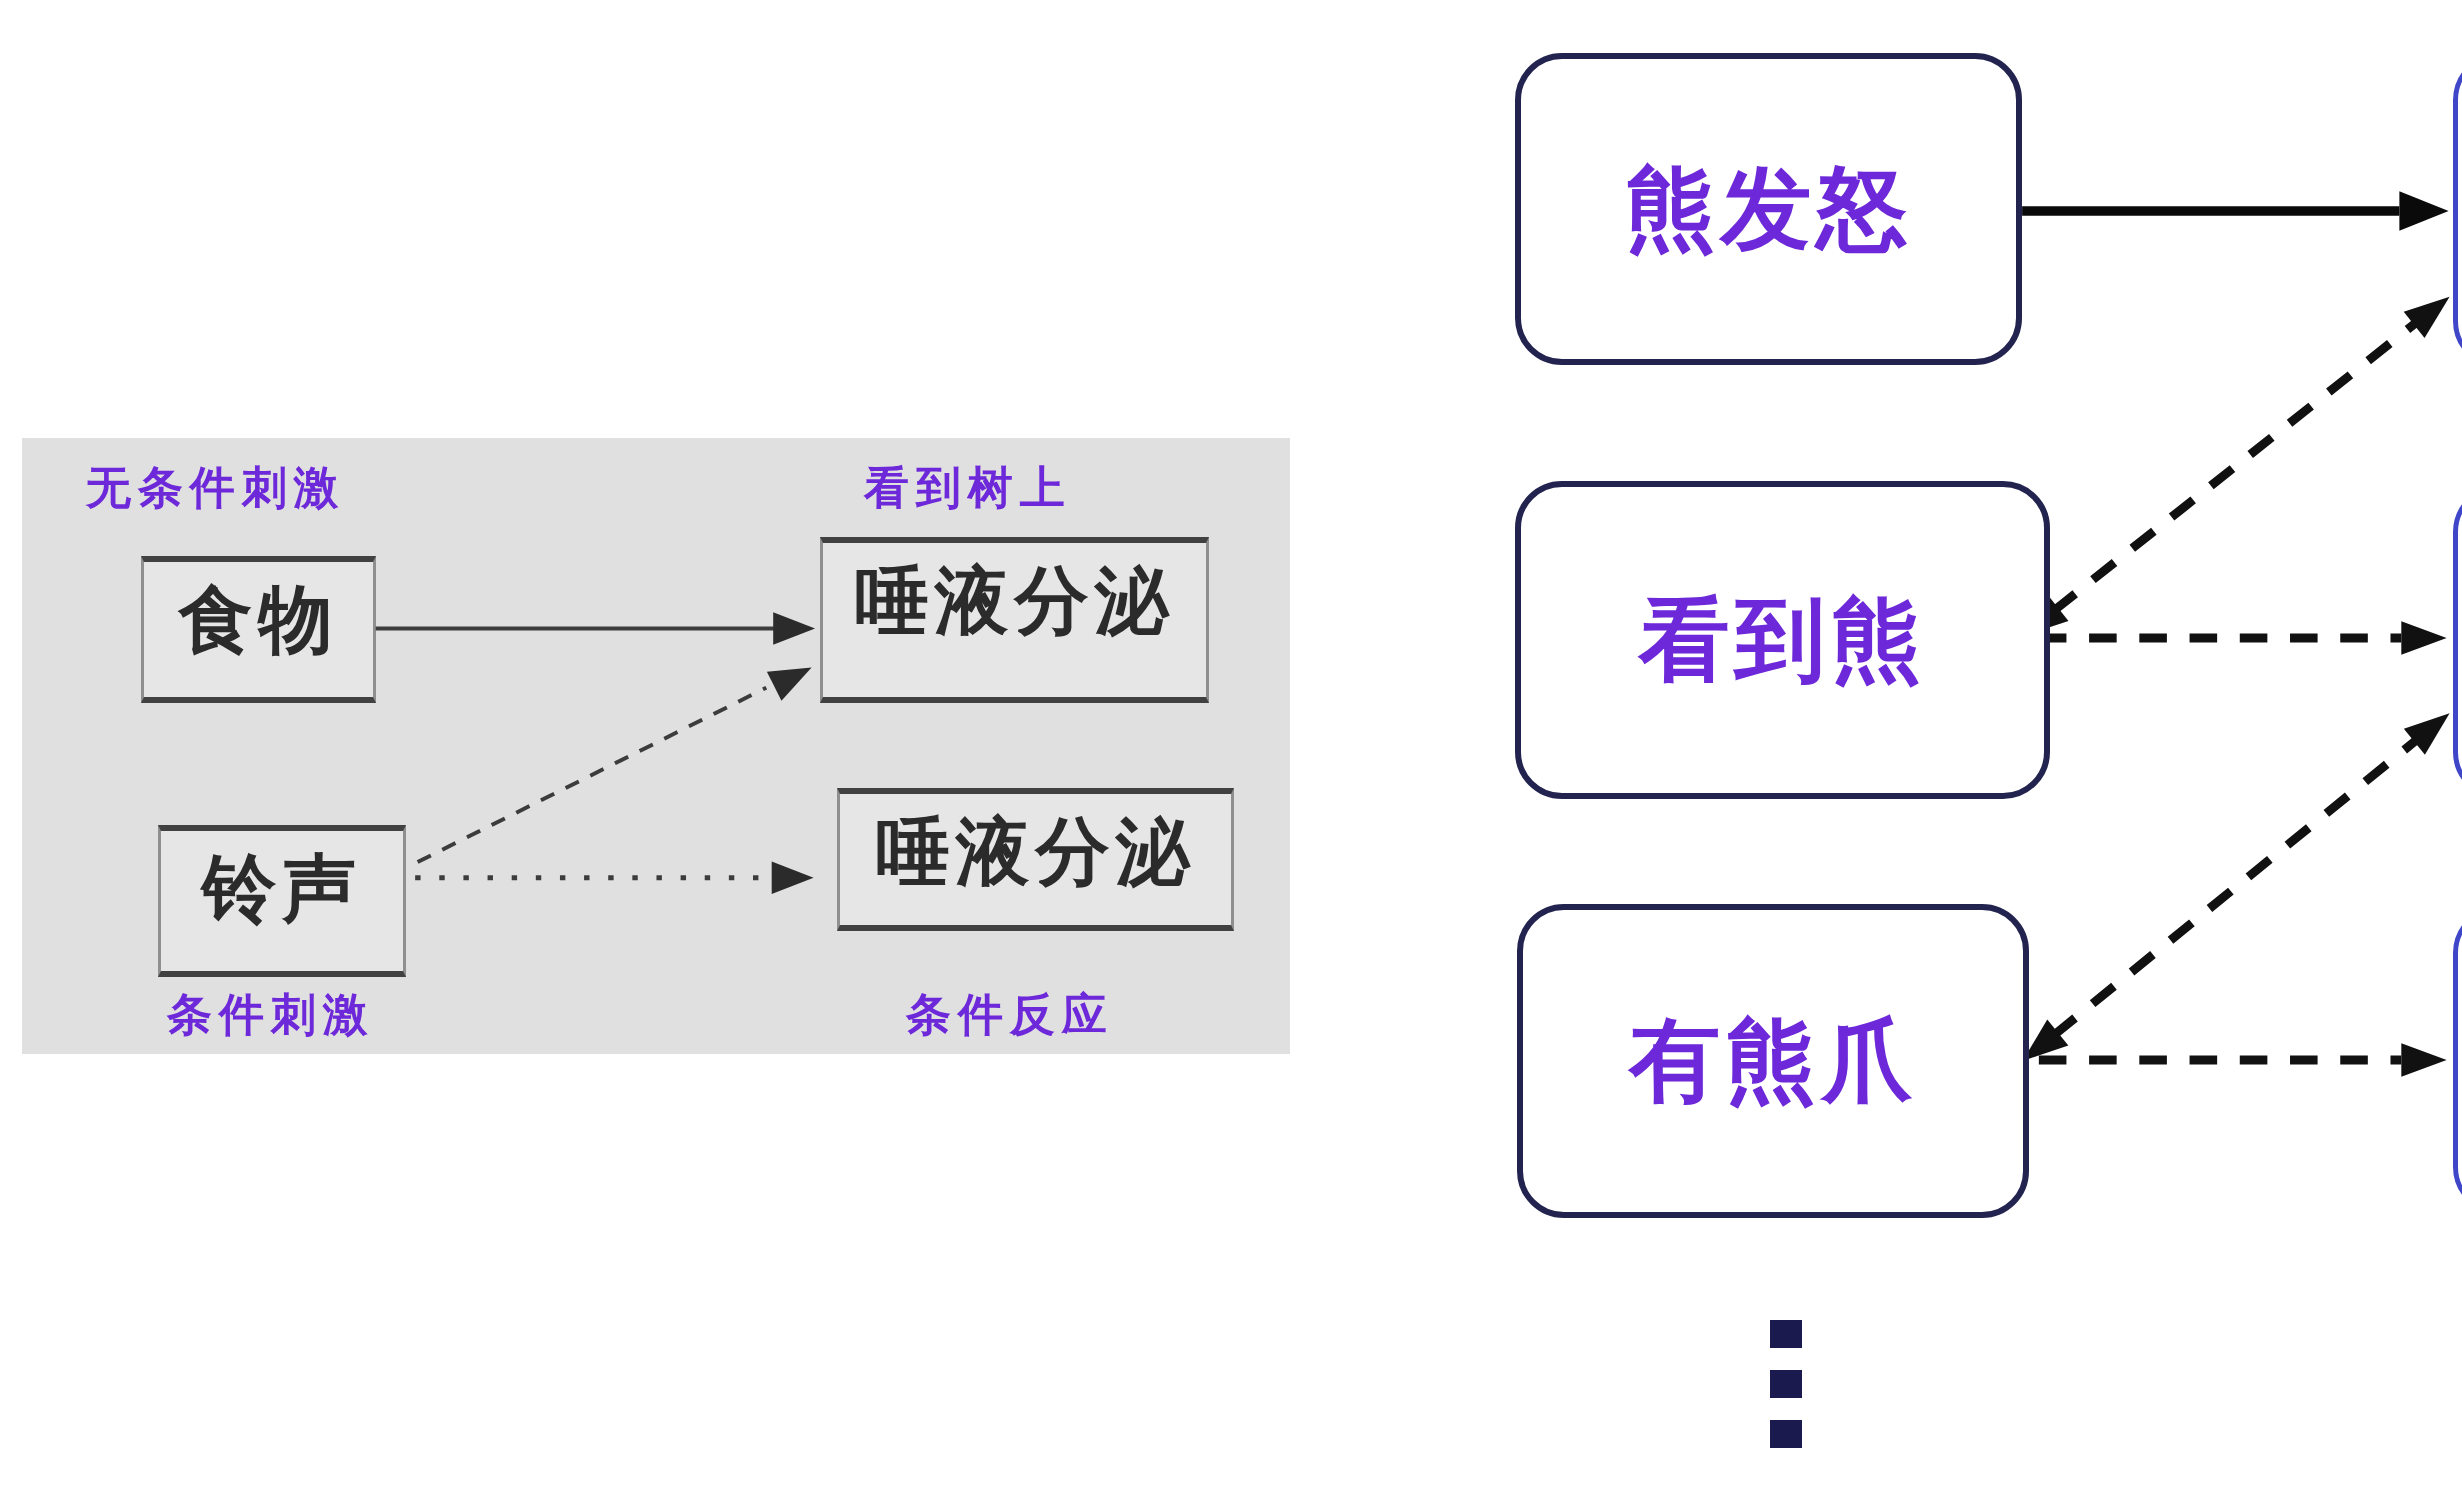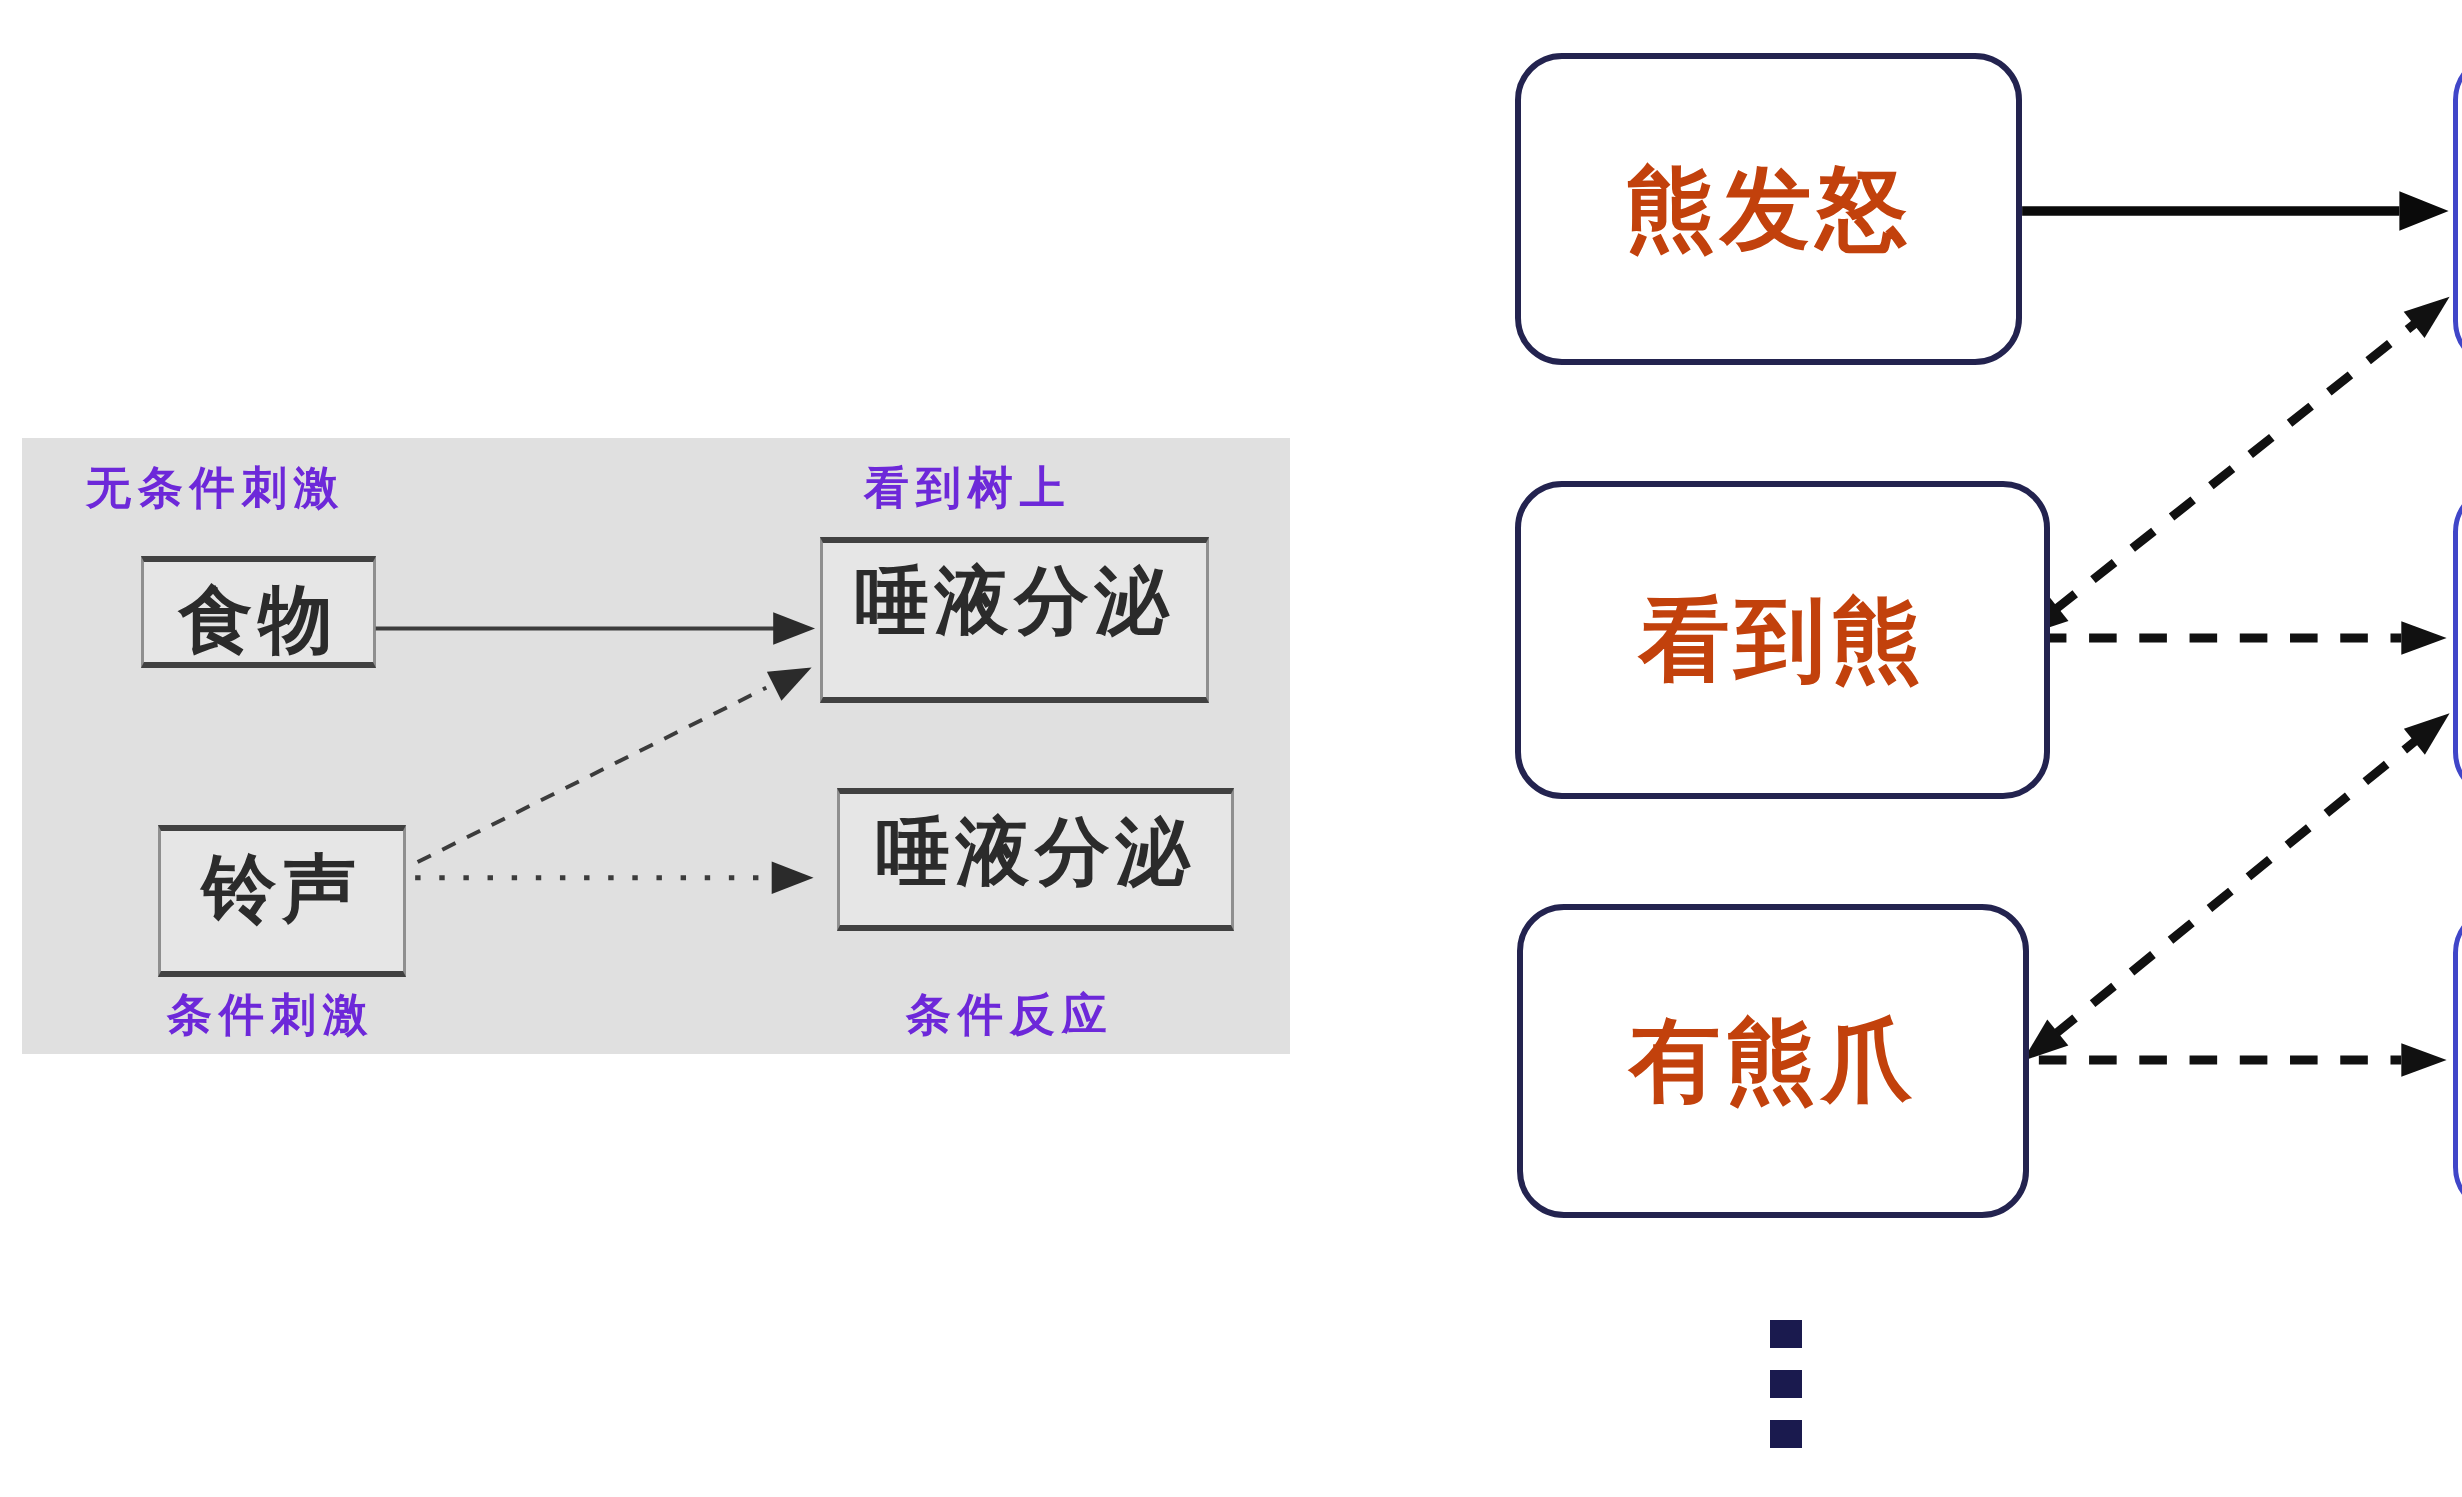--- a/index.html
+++ b/index.html
@@ -29,37 +29,37 @@
     background:#e6e6e6;
     border-left:3px solid #8f8f8f;
     border-right:3px solid #8f8f8f;
     border-top:6.9px solid #414141;
     border-bottom:6.4px solid #414141;
     box-sizing:border-box;
     display:flex;justify-content:center;align-items:flex-start;
     font-size:74px;font-weight:700;color:#2b2b2b;
     letter-spacing:5.9px;padding-top:8.9px;white-space:nowrap;
   }
-  .pv-food{left:141px;top:556px;width:235px;height:112px;}
+  .pv-food{left:141px;top:556px;width:235px;height:147px;}
   .pv-sal1{left:820px;top:537px;width:389px;height:166px;}
   .pv-bell{left:158px;top:806px;width:248px;height:152px;margin-top:19px;}
   .pv-sal2{left:837px;top:788px;width:397px;height:143px;}
 
   
   .td-box{
     position:absolute;
     background:#ffffff;
     box-sizing:border-box;
     border-radius:47px;
     display:flex;flex-direction:column;justify-content:center;align-items:center;
     white-space:nowrap;
   }
   .td-stim{
     border:6.4px solid #23234f;
-    font-size:91px;font-weight:600;color:#c2410c;
+    font-size:91px;font-weight:600;color:#6d28d9;
     letter-spacing:4.9px;line-height:1.22;
   }
   .td-val{
     border:5.9px solid #4046c8;
   }
   .td-bear {left:1515px;top:53px; width:507px;height:312px;}
   .td-see  {left:1515px;top:481px; width:535px;height:318px;}
   .td-claw {left:1517px;top:904px;width:512px;height:314px;}
   .td-reward{left:2453px;top:53px; width:510px;height:315px;}
   .td-vnext {left:2453px;top:485px; width:510px;height:314px;}

